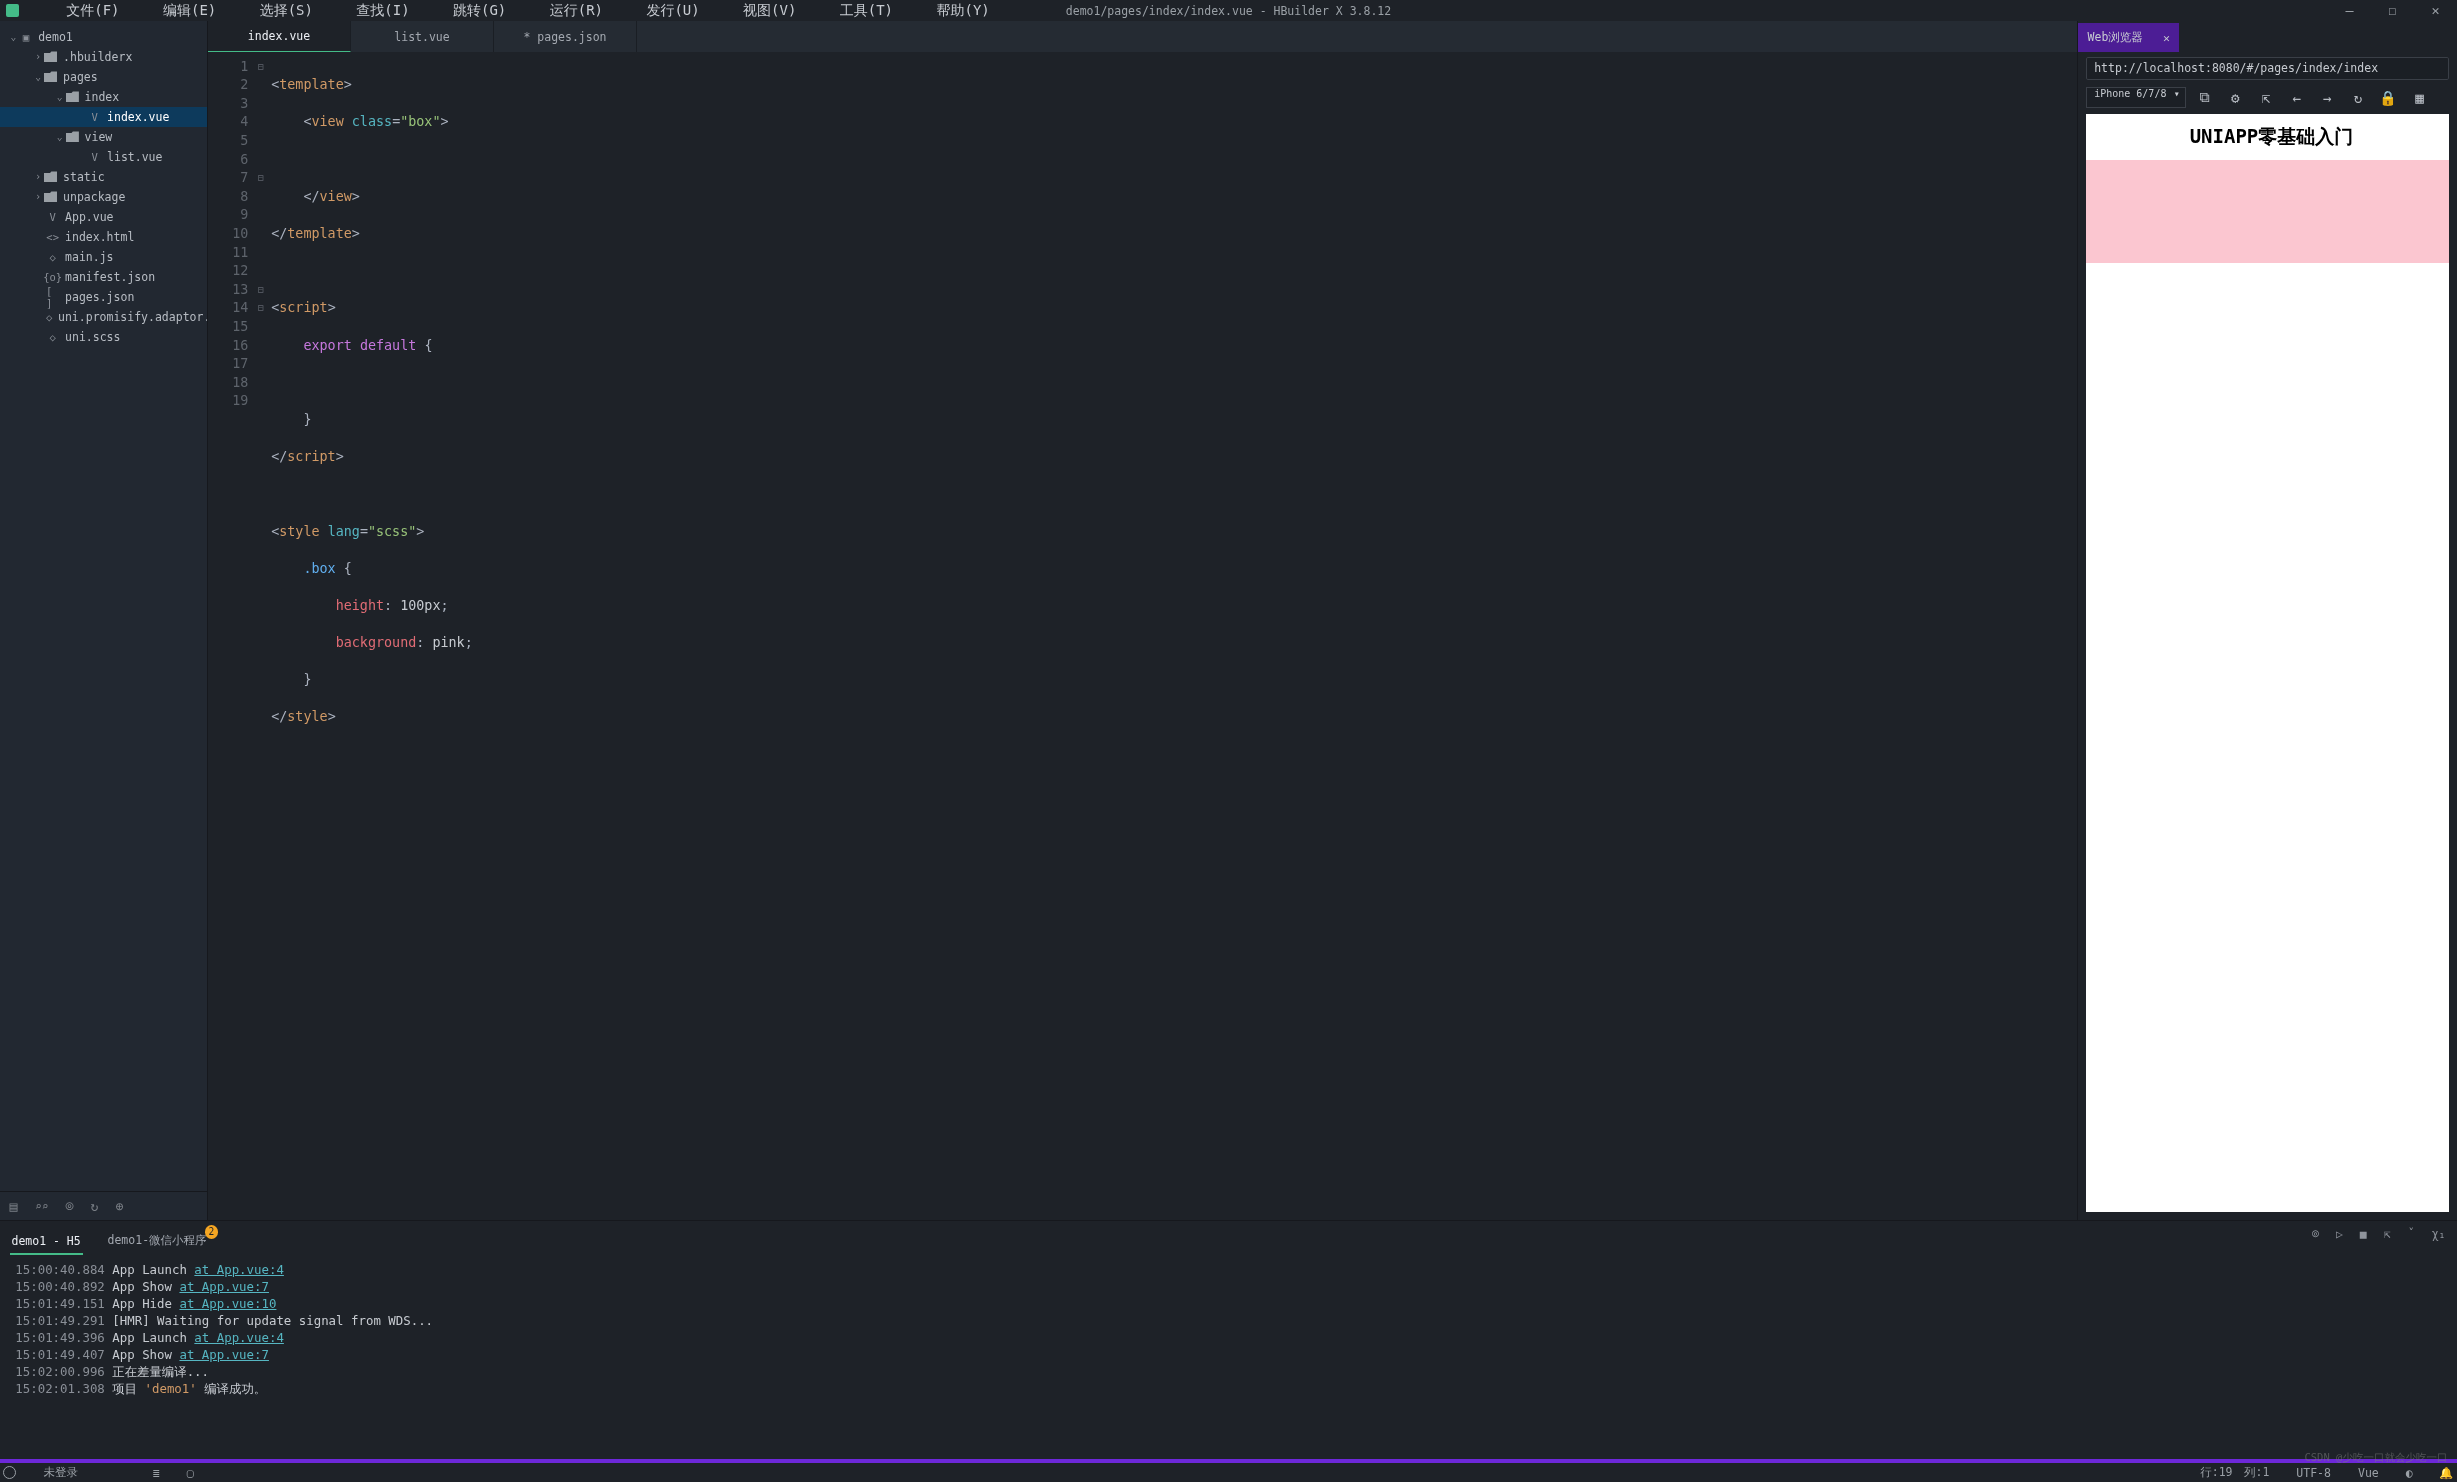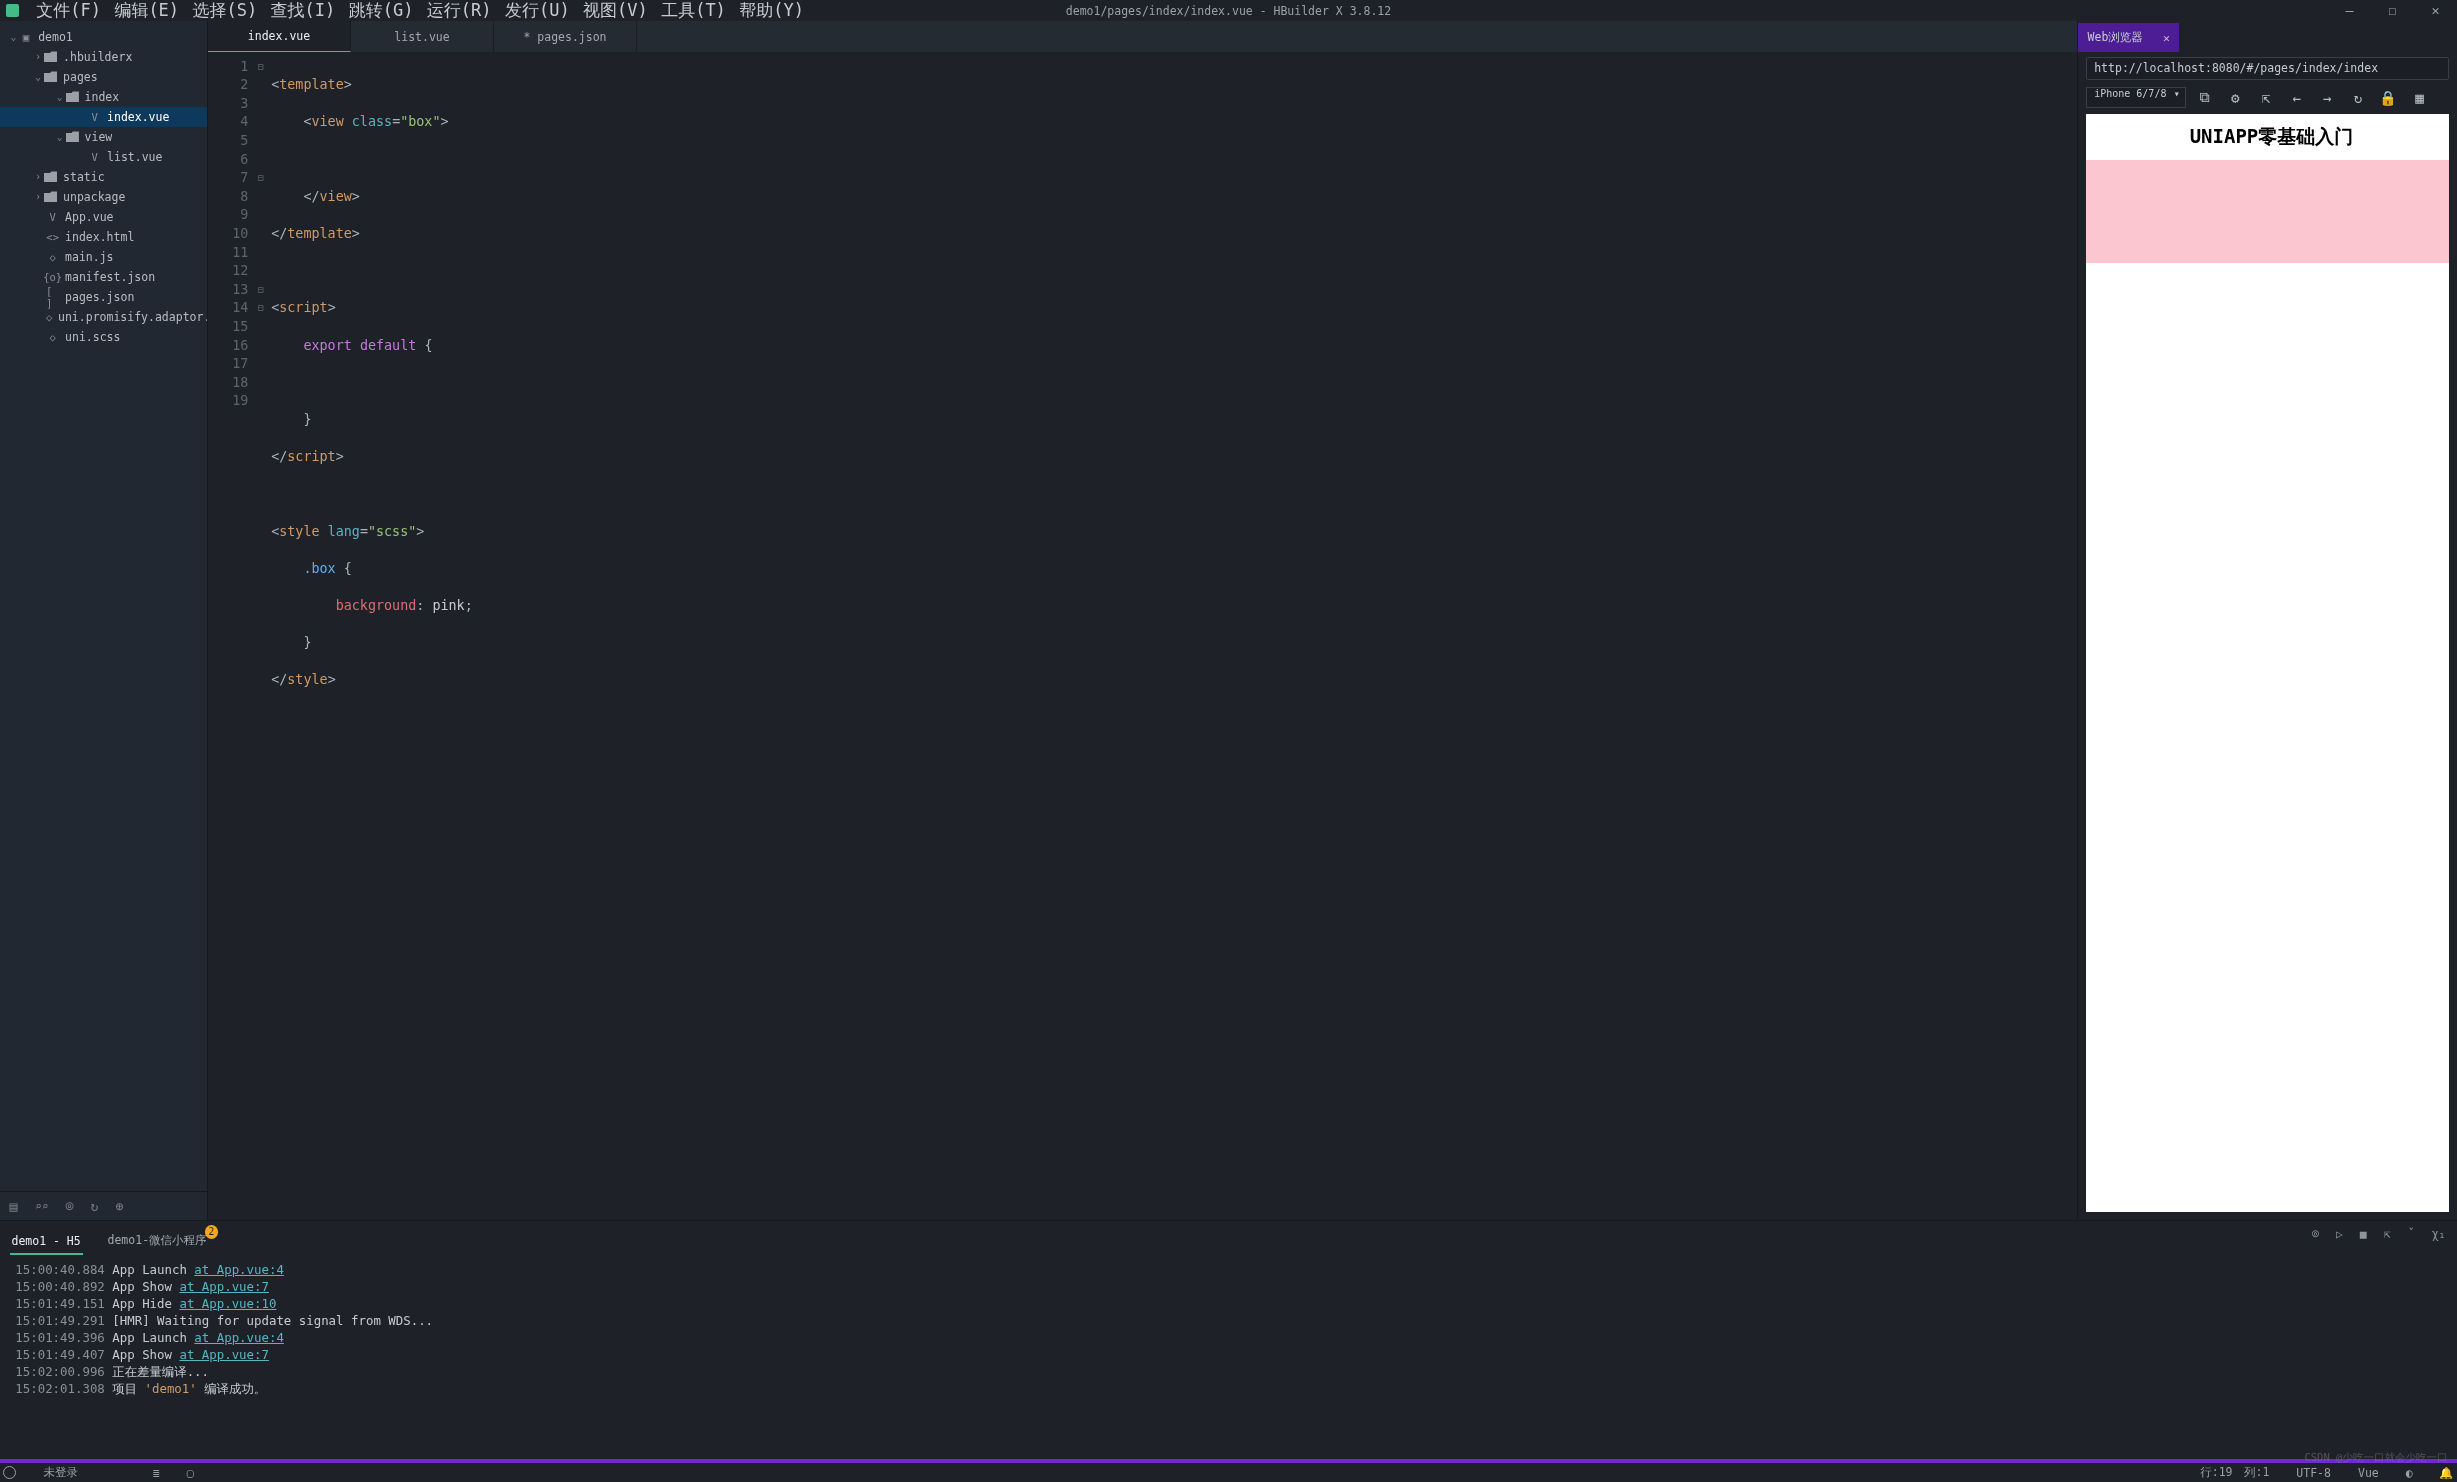--- a/index.html
+++ b/index.html
@@ -3,21 +3,21 @@
 <meta charset="utf-8">
 <style>
 *{margin:0;padding:0;box-sizing:border-box;font-family:"Microsoft YaHei",Consolas,monospace;}
 body{background:#1e2228;color:#c7cbd1;font-size:11.5px;overflow:hidden;height:100vh;display:flex;flex-direction:column;position:relative;}
 
 .winctrl{position:absolute;top:0;right:0;display:flex;height:21px;z-index:10;}
 .winctrl div{width:43px;height:21px;display:flex;align-items:center;justify-content:center;color:#9aa0a6;font-size:13.4px;cursor:pointer;}
 
 .menubar{display:flex;align-items:center;height:21px;background:#1e2228;padding:0 5.7px;gap:13.4px;position:relative;}
 .menubar .logo{width:13.4px;height:13.4px;background:#4b8;border-radius:1.9px;margin-right:3.8px;}
-.menubar .item{color:#c7cbd1;cursor:pointer;font-size:17px;}
+.menubar .item{color:#c7cbd1;cursor:pointer;font-size:14px;margin-left:30px;}
 .menubar .title{position:absolute;left:50%;transform:translateX(-50%);color:#9aa0a6;}
 
 .mainrow{flex:1;display:flex;min-height:0;}
 
 .sidebar{width:208px;background:#222831;display:flex;flex-direction:column;border-right:1px solid #16181d;}
 .sidebar-inner{flex:1;overflow:auto;padding-top:5.7px;}
 .tree-row{display:flex;align-items:center;height:20px;color:#b7bcc3;cursor:pointer;}
 .tree-row.selected{background:#0d3a5c;color:#fff;}
 .chev{width:11.5px;font-size:9.6px;color:#8a8f97;text-align:center;}
 .fld{width:13.4px;height:10.5px;background:#9aa0a6;clip-path:polygon(0 15%,45% 15%,55% 0,100% 0,100% 100%,0 100%);margin-right:5.7px;}
@@ -242,20 +242,21 @@
 <div class="ln"><span class="c-punc">&lt;/</span><span class="c-tag">template</span><span class="c-punc">&gt;</span></div>
 <div class="ln"></div>
 <div class="ln"><span class="c-punc">&lt;</span><span class="c-tag">script</span><span class="c-punc">&gt;</span></div>
 <div class="ln">    <span class="c-kw">export</span> <span class="c-kw">default</span> <span class="c-punc">{</span></div>
 <div class="ln">        </div>
 <div class="ln">    <span class="c-punc">}</span></div>
 <div class="ln"><span class="c-punc">&lt;/</span><span class="c-tag">script</span><span class="c-punc">&gt;</span></div>
 <div class="ln"></div>
 <div class="ln"><span class="c-punc">&lt;</span><span class="c-tag">style</span> <span class="c-name">lang</span><span class="c-punc">=</span><span class="c-str">"scss"</span><span class="c-punc">&gt;</span></div>
 <div class="ln">    <span class="c-blue">.box</span> <span class="c-punc">{</span></div>
+<div class="ln">        <span class="c-prop">height</span><span class="c-punc">:</span> 100px<span class="c-punc">;</span></div>
 <div class="ln">        <span class="c-prop">background</span><span class="c-punc">:</span> pink<span class="c-punc">;</span></div>
 <div class="ln">    <span class="c-punc">}</span></div>
 <div class="ln"><span class="c-punc">&lt;/</span><span class="c-tag">style</span><span class="c-punc">&gt;</span></div>
 <div class="ln"></div>
       </div>
     </div>
   </div>
 
   <div class="browser">
     <div class="btabrow">

